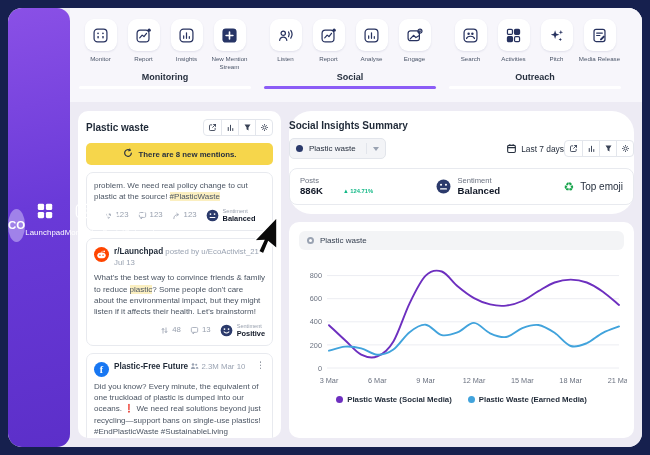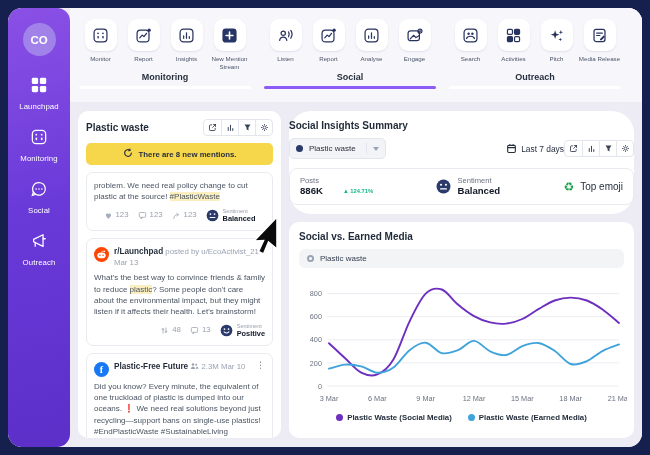--- a/index.html
+++ b/index.html
@@ -3,21 +3,21 @@
 <meta charset="utf-8">
 <style>
   *{margin:0;padding:0;box-sizing:border-box;}
   html,body{width:650px;height:455px;}
   body{background:#16204E;font-family:"Liberation Sans",sans-serif;position:relative;overflow:hidden;}
   .frame{position:absolute;inset:8px;background:#EDEBF4;border-radius:14px;overflow:hidden;}
 
   
   .sidebar{position:absolute;left:0;top:0;bottom:0;width:62px;
     background:linear-gradient(168deg,#8A50E6 0%,#6A3AD8 45%,#5C2FC9 100%);
-    border-radius:13px;display:flex;flex-direction:column;align-items:center;z-index:2;}
+    border-radius:13px;display:flex;flex-direction:row;align-items:center;z-index:2;}
   .avatar{width:33px;height:33px;border-radius:50%;background:#A082E9;color:#fff;font-weight:bold;
     font-size:11.5px;display:flex;align-items:center;justify-content:center;margin:15px 0 20px;}
   .nav-item{display:flex;flex-direction:column;align-items:center;gap:4px;margin-bottom:17px;color:#fff;cursor:default;}
   .nav-item .lbl{font-size:7.8px;letter-spacing:.1px;}
 
   
   .content{position:absolute;left:62px;top:0;right:0;bottom:0;background:#EDEBF4;}
   .toolbar{display:flex;align-items:flex-start;padding:11px 0 0 9px;gap:13px;background:#F7F6FB;height:94px;}
   .tgroup{display:flex;flex-direction:column;}
   .tools{display:flex;}
@@ -391,21 +391,21 @@
                   <ellipse cx="6" cy="7" rx="4.6" ry="3.2" fill="#fff"></ellipse>
                   <circle cx="4.3" cy="6.8" r=".8" fill="#FF4500"></circle>
                   <circle cx="7.7" cy="6.8" r=".8" fill="#FF4500"></circle>
                   <circle cx="8.9" cy="2.6" r=".9" fill="#fff"></circle>
                   <path d="M6.2 3.9 6.9 2" stroke="#fff" stroke-width=".7"></path>
                 </svg>
             </span>
             <span class="mmeta">
               <span class="srcname">r/Launchpad</span>
               <span>posted by u/EcoActivist_21</span>
-              <span>Mar 13</span>
+              <span>Jul 13</span>
             </span>
           </div>
           <span>What's the best way to convince friends &amp; family to reduce </span><span class="hl">plastic</span><span>? Some people don't care about the environmental impact, but they might listen if it affects their health. Let's brainstorm!</span>
           <div class="stats">
             <span class="stat">
               <svg width="9" height="9" viewBox="0 0 12 12" fill="none" stroke="#A6ADBA" stroke-width="1.2" stroke-linecap="round">
                   <path d="M4 9.5v-6M4 3.5 2.5 5M4 3.5 5.5 5M8 2.5v6M8 8.5 6.5 7M8 8.5 9.5 7"></path>
                 </svg>
               <span>48</span>
             </span>
@@ -521,21 +521,20 @@
               </div>
             </div>
             <div class="kpi">
               <span class="emoji-recycle">♻</span>
               <span class="kpi-single">Top emoji</span>
             </div>
           </div>
         </section>
 
         <section class="chartcard">
-          <div class="c-title">Social vs. Earned Media</div>
           <div class="c-pill">
             <span class="pill-dot"></span>
             <span>Plastic waste</span>
           </div>
           <svg id="chart-svg" width="328" height="136" viewBox="0 0 328 136">
               <line x1="28" y1="112.0" x2="320" y2="112.0" stroke="#ECEDF2" stroke-width="1"></line>
               <line x1="28" y1="88.9" x2="320" y2="88.9" stroke="#ECEDF2" stroke-width="1"></line>
               <line x1="28" y1="65.8" x2="320" y2="65.8" stroke="#ECEDF2" stroke-width="1"></line>
               <line x1="28" y1="42.7" x2="320" y2="42.7" stroke="#ECEDF2" stroke-width="1"></line>
               <line x1="28" y1="19.6" x2="320" y2="19.6" stroke="#ECEDF2" stroke-width="1"></line>

